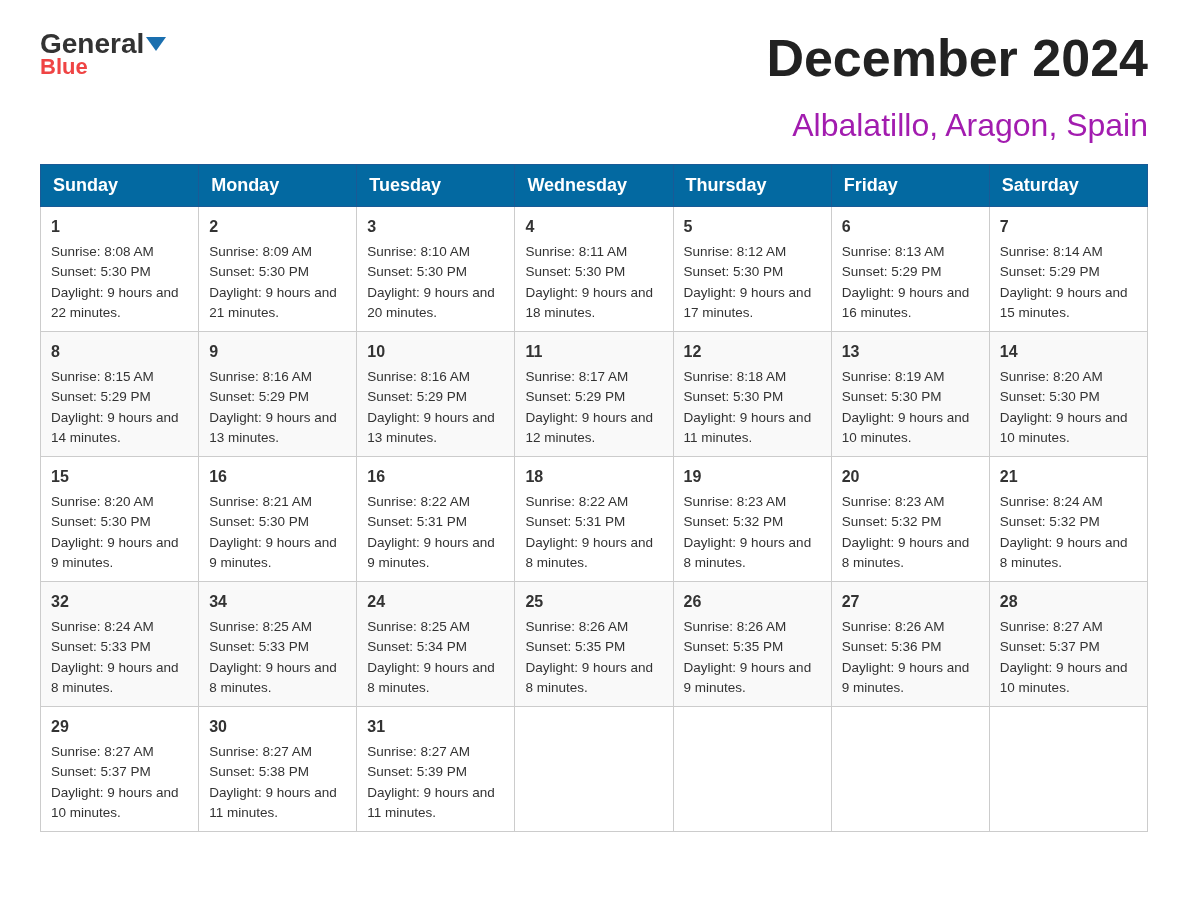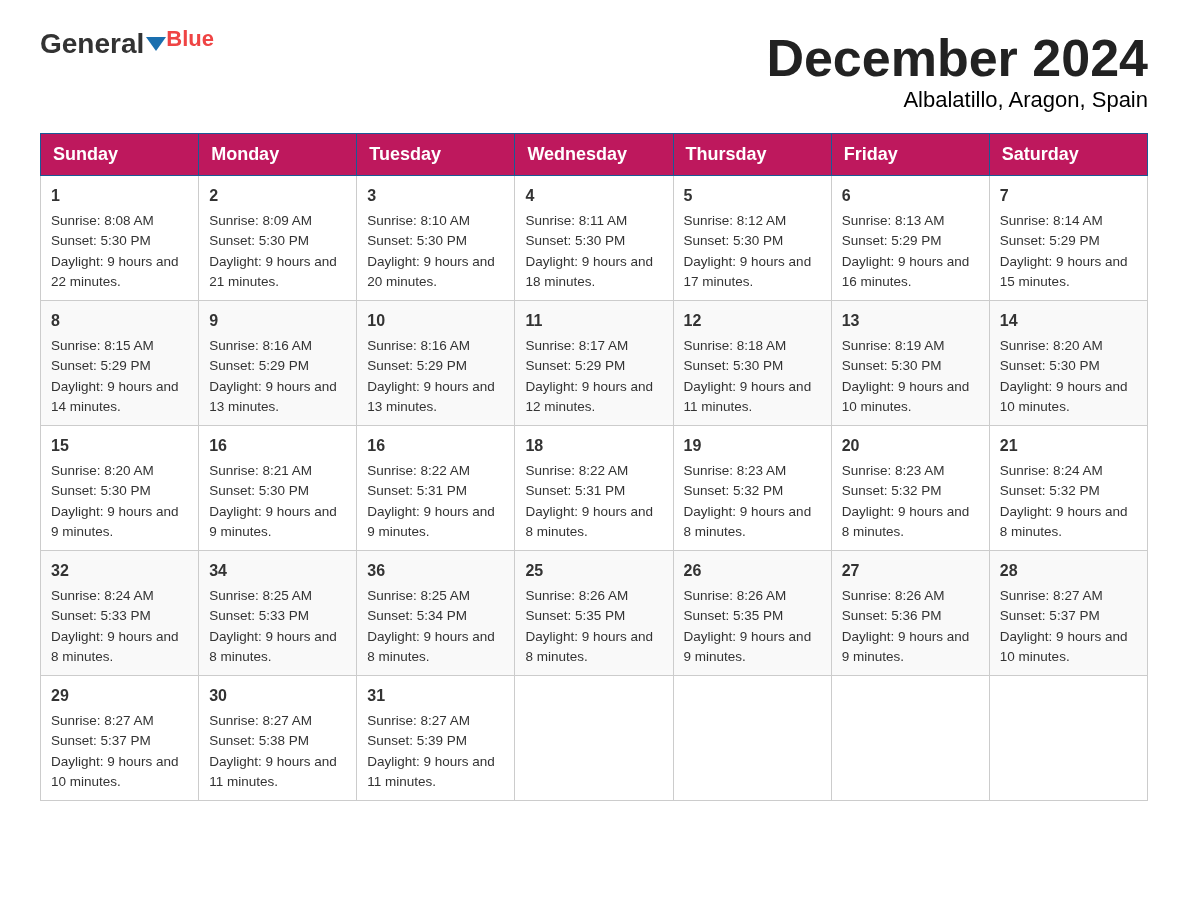--- a/index.html
+++ b/index.html
@@ -11,21 +11,21 @@
       min-height: 918px;
     }
     .header {
       display: flex;
       justify-content: space-between;
       align-items: flex-start;
       margin-bottom: 20px;
     }
     .logo {
       display: flex;
-      flex-direction: row;
+      flex-direction: column;
       align-items: flex-start;
       justify-content: center;
     }
     .logo-text {
       font-size: 28px;
       font-weight: bold;
       color: #333;
       line-height: 1;
     }
     .logo-text span {
@@ -52,23 +52,23 @@
     .title-block {
       text-align: right;
     }
     .month-title {
       font-size: 52px;
       font-weight: bold;
       color: #222;
       line-height: 1.1;
     }
     .location-title {
-      font-size: 22px;
-      color: #000000;
-      margin-top: 0;
+      font-size: 32px;
+      color: #a21caf;
+      margin-top: 20px;
     }
     .calendar-table {
       width: 100%;
       border-collapse: collapse;
       border: 1px solid #aaa;
     }
     .calendar-table th {
       background-color: #2e75b6;
       color: #fff;
       font-size: 18px;
@@ -96,21 +96,21 @@
     .empty-cell {
       background: #fff;
     }
     tr:nth-child(odd) td {
       background: #fff;
     }
     tr:nth-child(even) td {
       background: #f9f9f9;
     }
     .calendar-table thead tr th {
-      background-color: #be185d;
+      background-color: #0369a1;
     }
   </style>
 </head>
 <body>
 
 <div class="header">
   <div class="logo">
     <div class="logo-text">
       General<span class="logo-triangle"></span>
     </div>
@@ -158,21 +158,21 @@
         <td><span class="day-number">16</span>Sunrise: 8:21 AM<br>Sunset: 5:30 PM<br>Daylight: 9 hours and 9 minutes.</td>
         <td><span class="day-number">16</span>Sunrise: 8:22 AM<br>Sunset: 5:31 PM<br>Daylight: 9 hours and 9 minutes.</td>
         <td><span class="day-number">18</span>Sunrise: 8:22 AM<br>Sunset: 5:31 PM<br>Daylight: 9 hours and 8 minutes.</td>
         <td><span class="day-number">19</span>Sunrise: 8:23 AM<br>Sunset: 5:32 PM<br>Daylight: 9 hours and 8 minutes.</td>
         <td><span class="day-number">20</span>Sunrise: 8:23 AM<br>Sunset: 5:32 PM<br>Daylight: 9 hours and 8 minutes.</td>
         <td><span class="day-number">21</span>Sunrise: 8:24 AM<br>Sunset: 5:32 PM<br>Daylight: 9 hours and 8 minutes.</td>
       </tr>
       <tr>
         <td><span class="day-number">32</span>Sunrise: 8:24 AM<br>Sunset: 5:33 PM<br>Daylight: 9 hours and 8 minutes.</td>
         <td><span class="day-number">34</span>Sunrise: 8:25 AM<br>Sunset: 5:33 PM<br>Daylight: 9 hours and 8 minutes.</td>
-        <td><span class="day-number">36</span>Sunrise: 8:25 AM<br>Sunset: 5:34 PM<br>Daylight: 9 hours and 8 minutes.</td>
+        <td><span class="day-number">24</span>Sunrise: 8:25 AM<br>Sunset: 5:34 PM<br>Daylight: 9 hours and 8 minutes.</td>
         <td><span class="day-number">25</span>Sunrise: 8:26 AM<br>Sunset: 5:35 PM<br>Daylight: 9 hours and 8 minutes.</td>
         <td><span class="day-number">26</span>Sunrise: 8:26 AM<br>Sunset: 5:35 PM<br>Daylight: 9 hours and 9 minutes.</td>
         <td><span class="day-number">27</span>Sunrise: 8:26 AM<br>Sunset: 5:36 PM<br>Daylight: 9 hours and 9 minutes.</td>
         <td><span class="day-number">28</span>Sunrise: 8:27 AM<br>Sunset: 5:37 PM<br>Daylight: 9 hours and 10 minutes.</td>
       </tr>
       <tr>
         <td><span class="day-number">29</span>Sunrise: 8:27 AM<br>Sunset: 5:37 PM<br>Daylight: 9 hours and 10 minutes.</td>
         <td><span class="day-number">30</span>Sunrise: 8:27 AM<br>Sunset: 5:38 PM<br>Daylight: 9 hours and 11 minutes.</td>
         <td><span class="day-number">31</span>Sunrise: 8:27 AM<br>Sunset: 5:39 PM<br>Daylight: 9 hours and 11 minutes.</td>
         <td class="empty-cell"></td>

